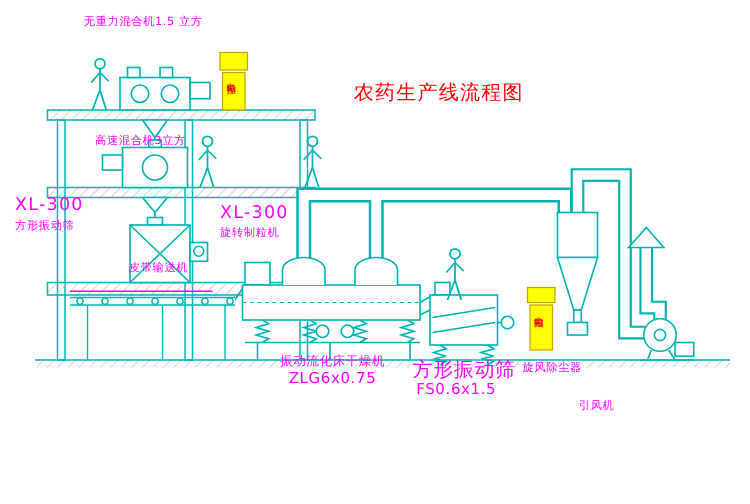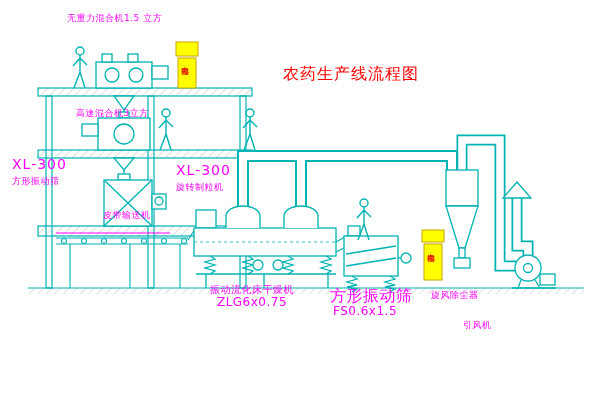--- a/index.html
+++ b/index.html
@@ -202,31 +202,31 @@
     <div class="lbl-name">方形振动筛</div>
   </div>
 
   <div class="lbl" style="left:176px; top:162px;">
     <div class="lbl-model">XL-300</div>
     <div class="lbl-name">旋转制粒机</div>
   </div>
 
   <div class="lbl" style="left:103px; top:210px;">皮带输送机</div>
 
-  <div class="lbl lbl-center" style="left:206px; top:284px; width:92px;">
+  <div class="lbl lbl-center" style="left:220px; top:284px; width:92px;">
     <div style="font-size:10px;">振动流化床干燥机</div>
     <div class="lbl-model2">ZLG6x0.75</div>
   </div>
 
   <div class="lbl lbl-center" style="left:330px; top:287px; width:70px;">
     <div style="font-size:16px;">方形振动筛</div>
     <div class="lbl-model2">FS0.6x1.5</div>
   </div>
 
-  <div class="lbl" style="left:418px; top:290px;margin-left:13px;">旋风除尘器</div>
+  <div class="lbl" style="left:418px; top:290px;">旋风除尘器</div>
 
   <div class="lbl" style="left:463px; top:320px;">引风机</div>
 
   <div class="vtext" style="left:181px; top:60px; height:27px;">电控箱</div>
 
   <div class="vtext" style="left:427px; top:247px; height:32px;">电控箱</div>
 
 </div>
 
 </body></html>

